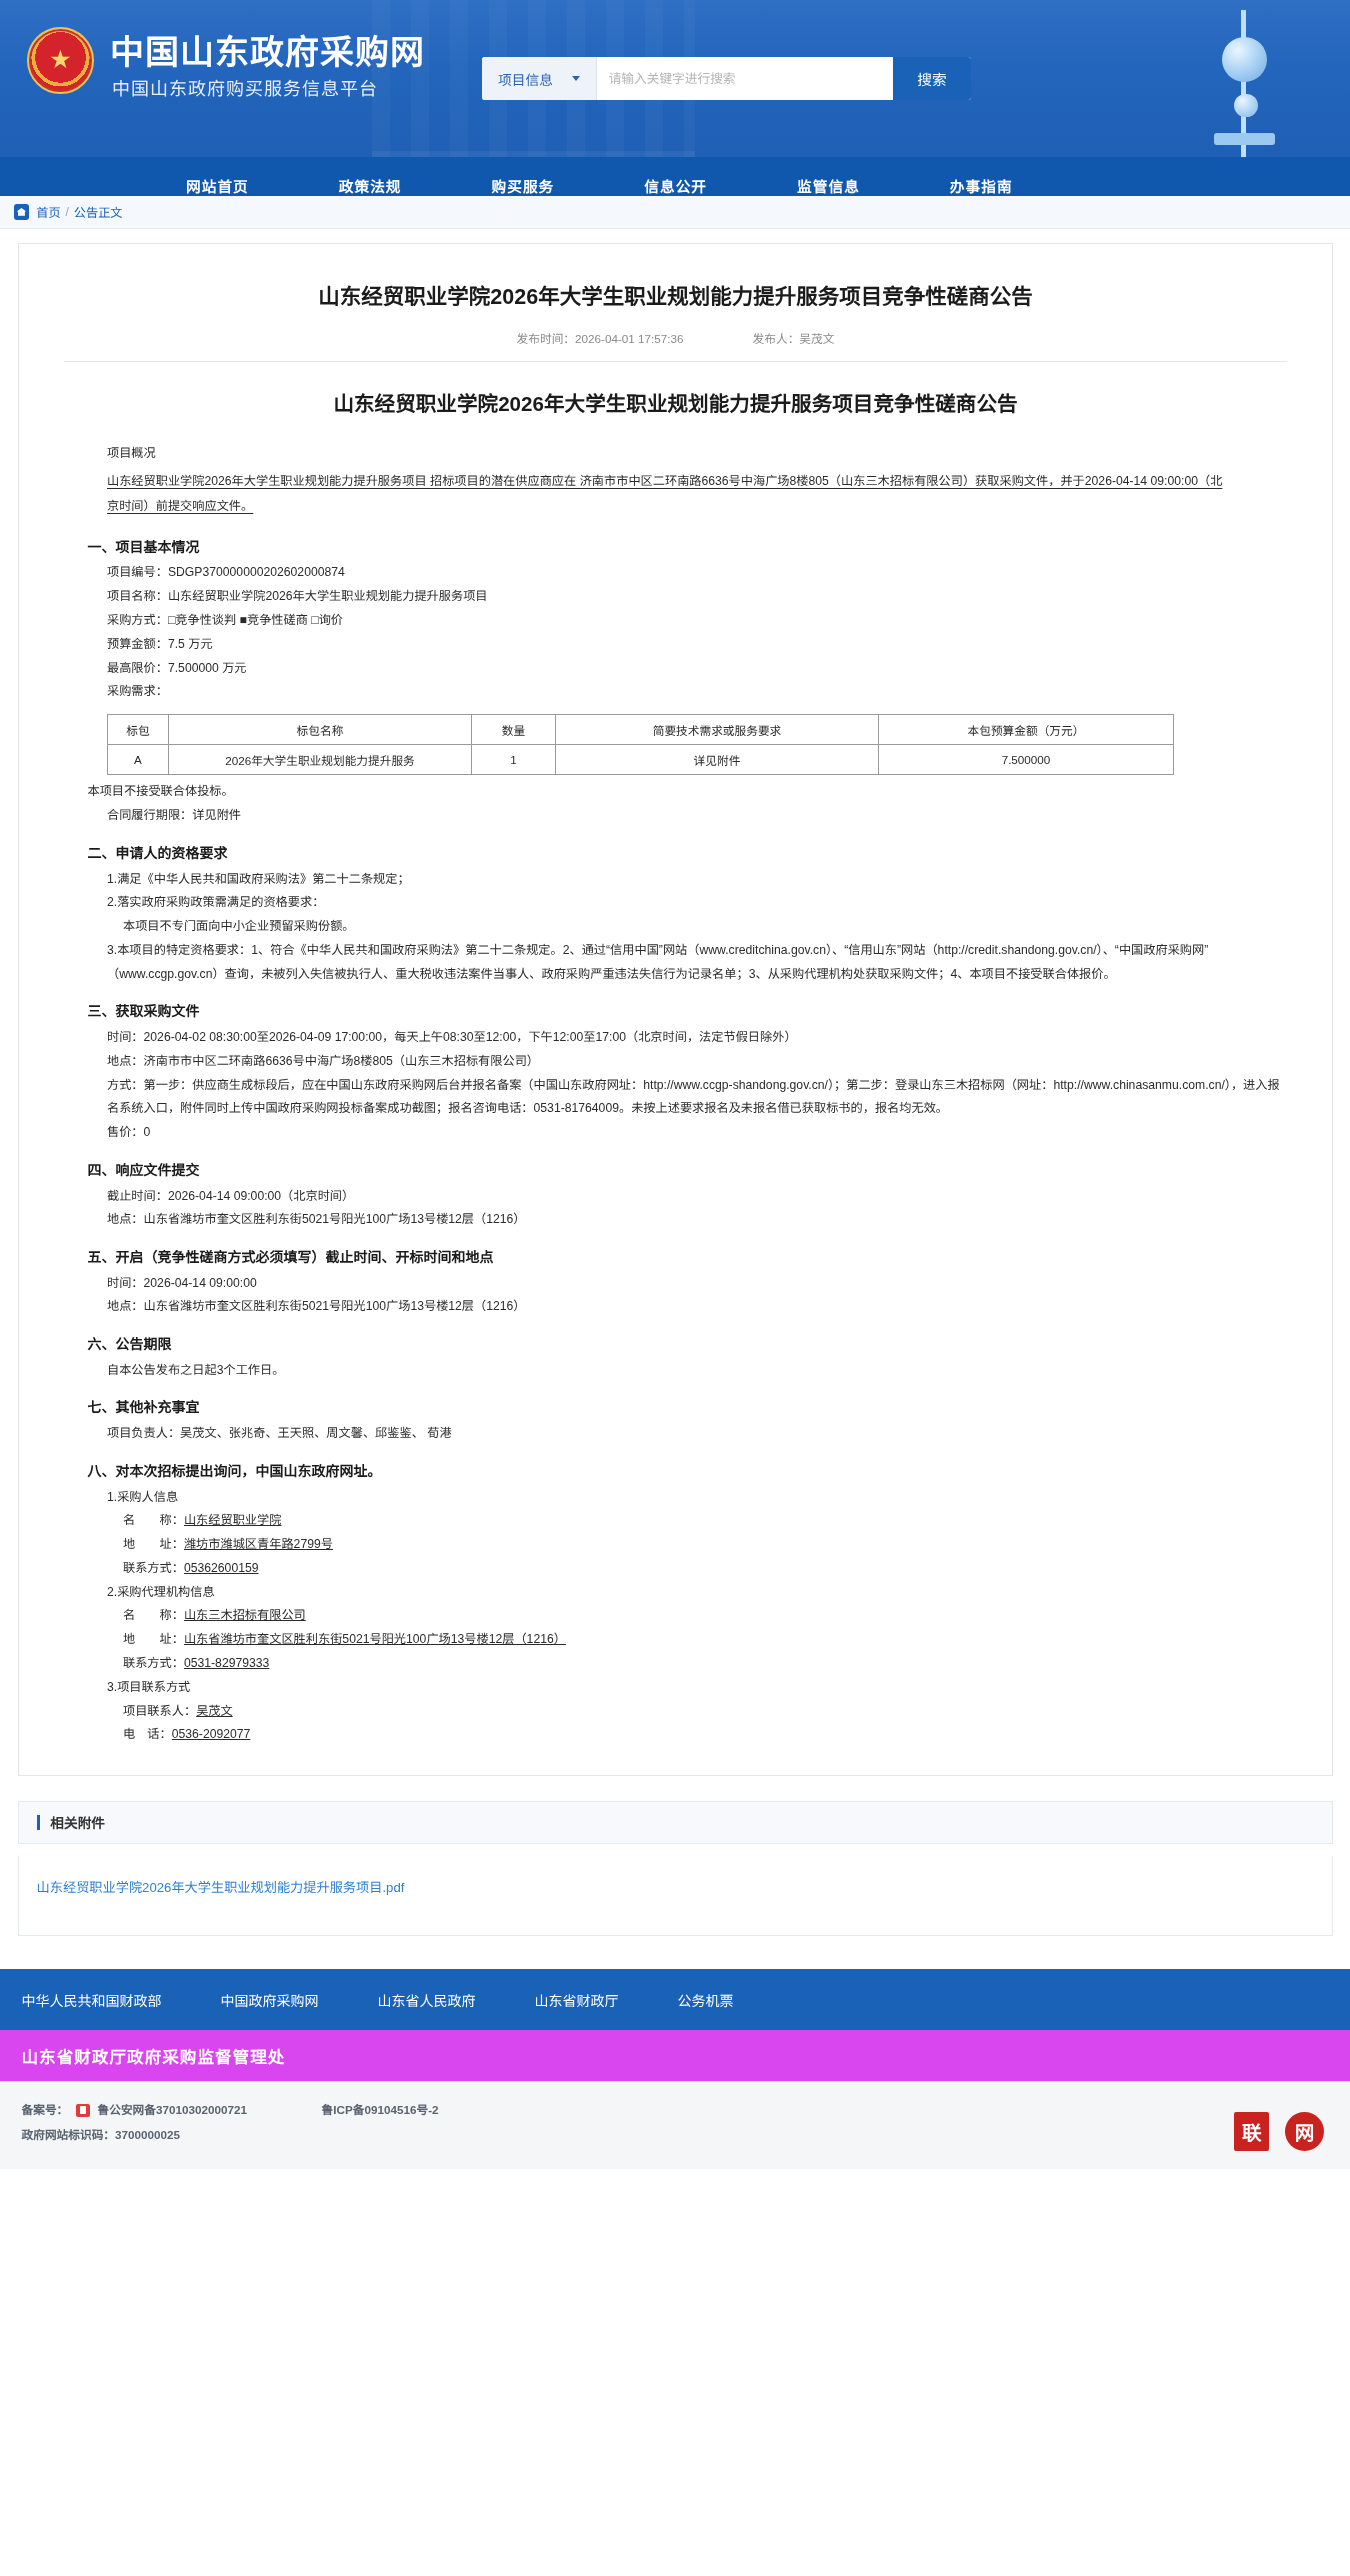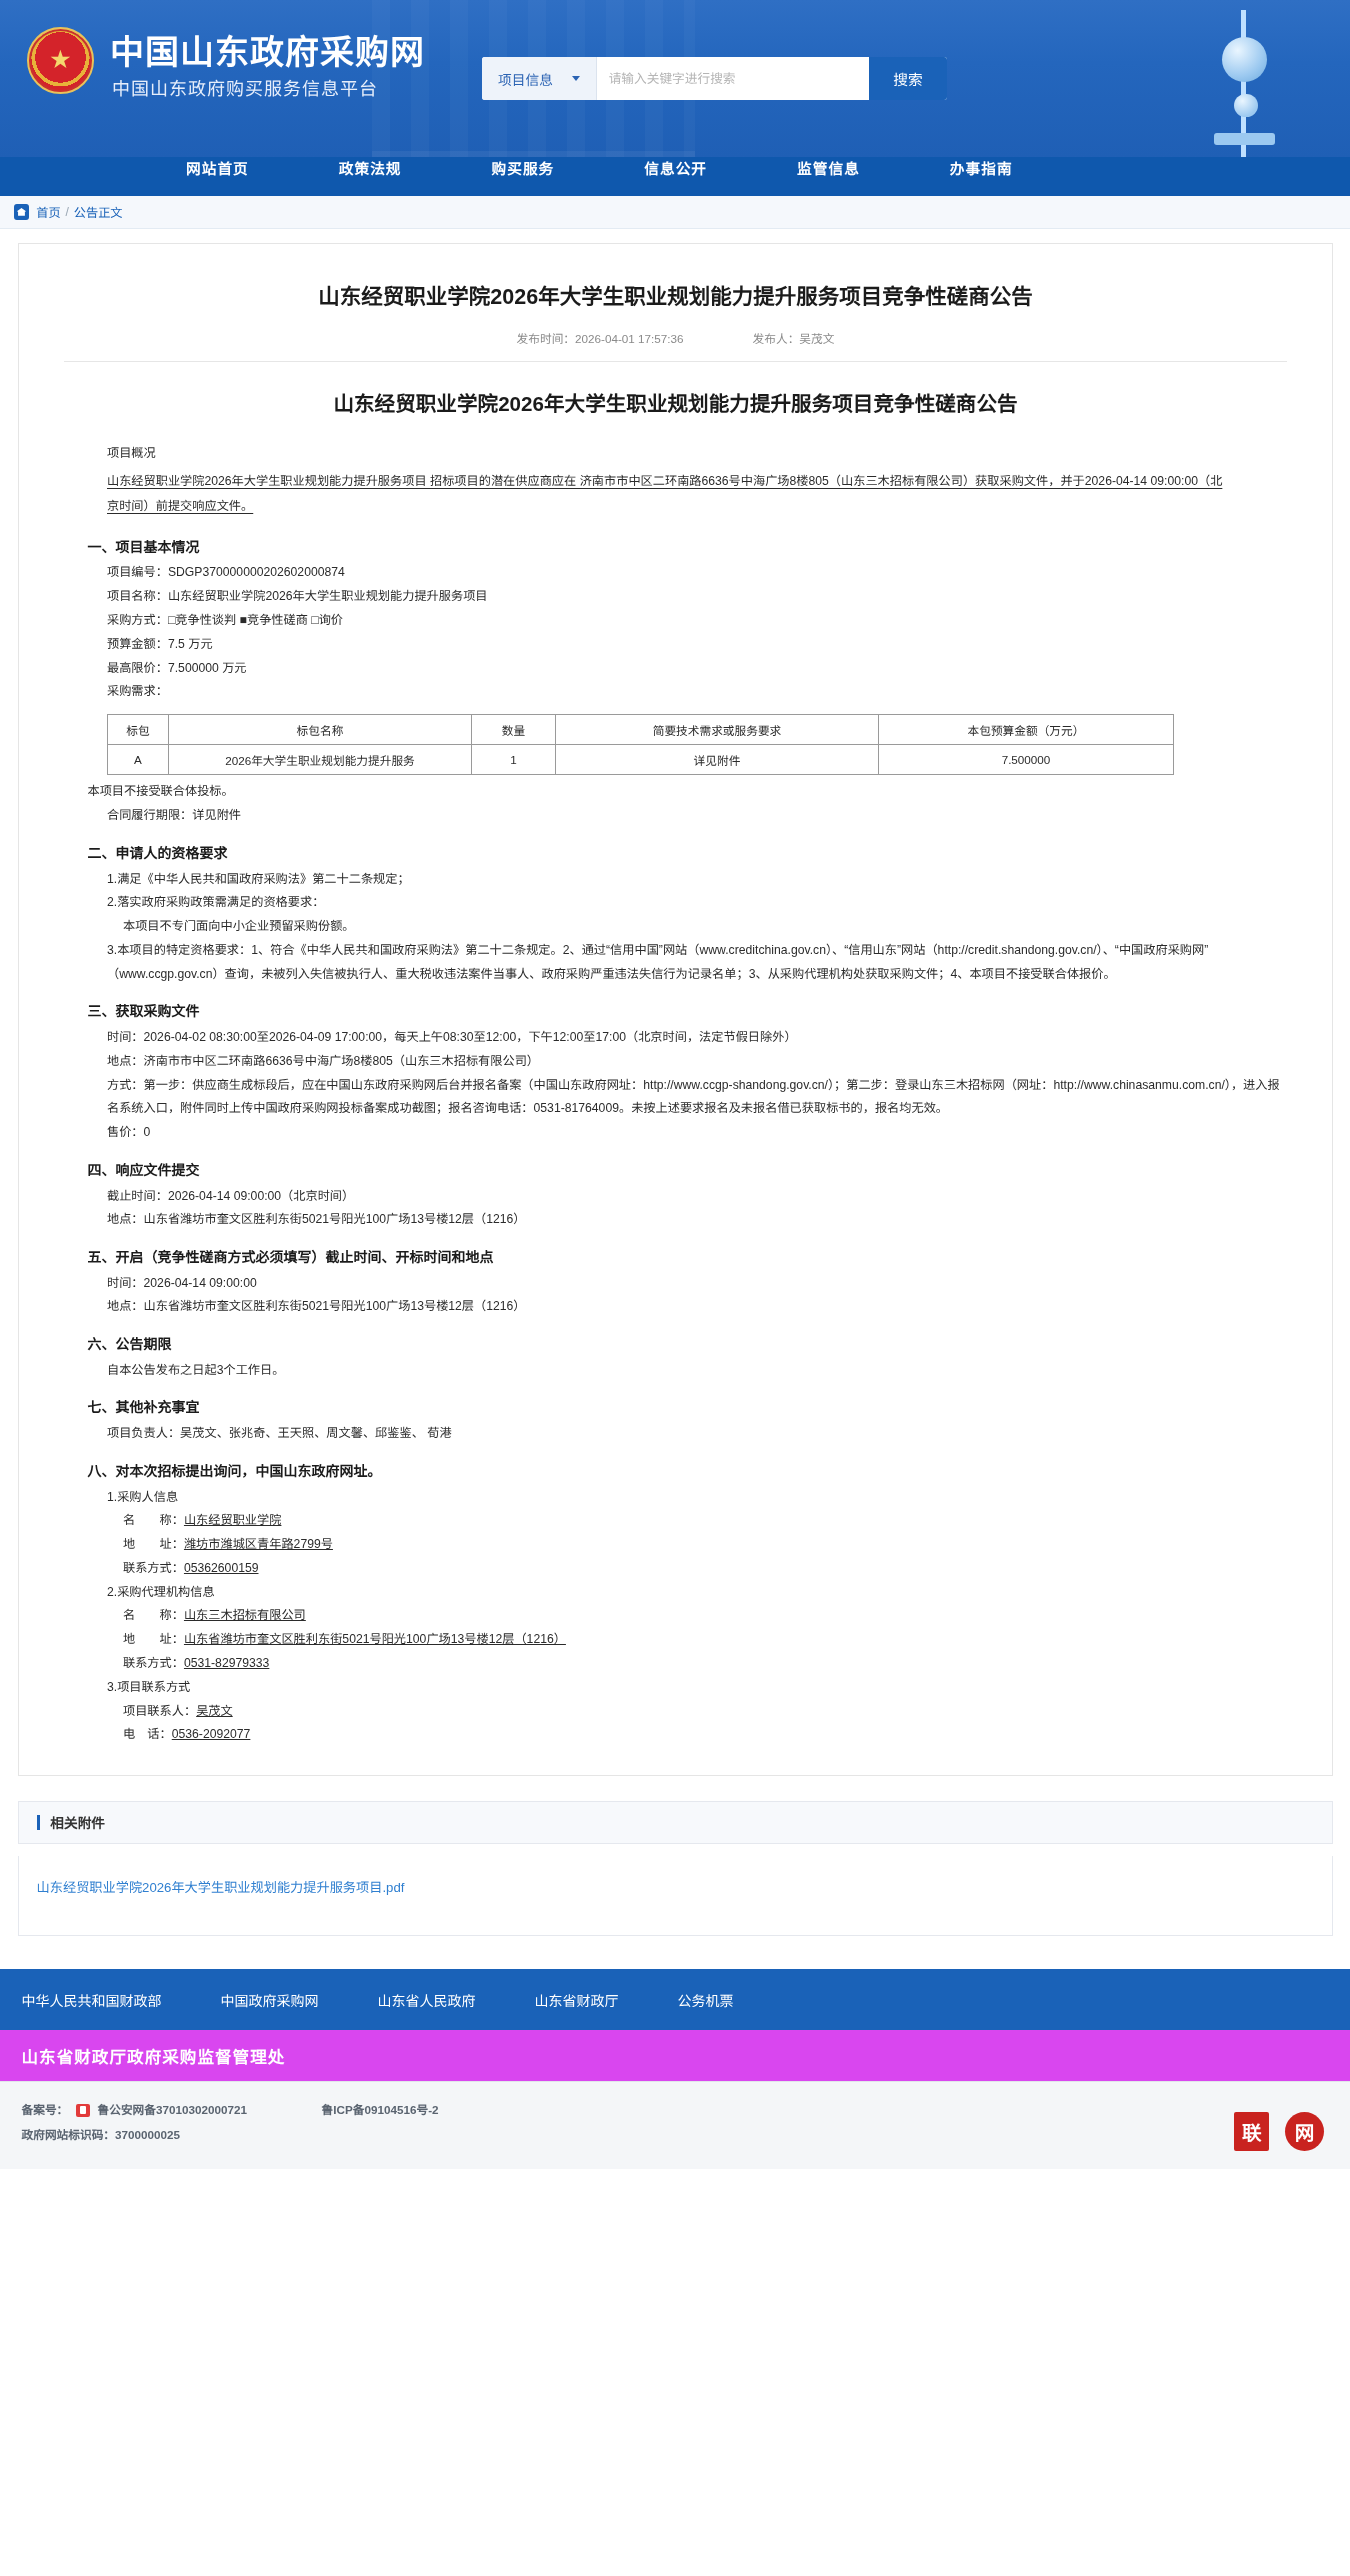--- a/index.html
+++ b/index.html
@@ -55,41 +55,41 @@
     display:flex; align-items:center; height:43px;
     background:#fff; border-radius:2.9px; overflow:hidden;
   }
   .search-cat {
     width:115px; height:43px; display:flex; align-items:center; justify-content:center;
     gap:19px;
     background:#eef3fa; color:#2b63b3; font-size:13.7px; border-right:1px solid #dbe3ee;
   }
   .caret-down { width:0;height:0;border-left:4.9px solid transparent;border-right:4.9px solid transparent;border-top:5.9px solid #2b63b3; }
   .search-input {
-    width:272px; height:43px; border:0; outline:0; padding:0 11.7px; font-size:12.7px; color:#3b82f6;
+    width:296px; height:43px; border:0; outline:0; padding:0 11.7px; font-size:12.7px; color:#3b82f6;
     font-family:"Liberation Sans","DejaVu Sans",sans-serif;
   }
   .search-input::placeholder { color:#b5b5b5; }
   .search-btn {
     width:78px; height:43px; background:#1a62b8; color:#fff; border:0; cursor:pointer;
     font-size:14.7px; font-family:"Liberation Sans","DejaVu Sans",sans-serif;
   }
   .tower {
     position:absolute; right:29px; top:3.9px; width:157px; height:153px;
   }
   .tower .pole { position:absolute; left:76px; top:5.9px; width:4.9px; height:147px; background:#bfe0ff; }
   .tower .ball1 { position:absolute; left:57px; top:33px; width:45px; height:45px; border-radius:50%;
     background:radial-gradient(circle at 35% 30%, #eaf6ff, #9cc9f0 60%, #6aa8dd); }
   .tower .ball2 { position:absolute; left:69px; top:90px; width:23.5px; height:23.5px; border-radius:50%;
     background:radial-gradient(circle at 35% 30%, #eaf6ff, #9cc9f0 70%); }
   .tower .base { position:absolute; left:49px; top:129px; width:61px; height:11.7px; background:#9cc9f0; border-radius:2.9px; }
 
   
   .nav {
-    height:39px; background:#0f58ad; display:flex; align-items:flex-start;
+    height:39px; background:#0f58ad; display:flex; align-items:flex-end;
   }
   .nav-inner { width:1351px; display:flex; align-items:center; padding-left:186px; }
   .nav a {
     color:#fff; text-decoration:none; font-size:14.7px; font-weight:bold;
     margin-right:90px; letter-spacing:1px;
   }
   .nav a:last-child { margin-right:0; }
 
   
   .crumb {

